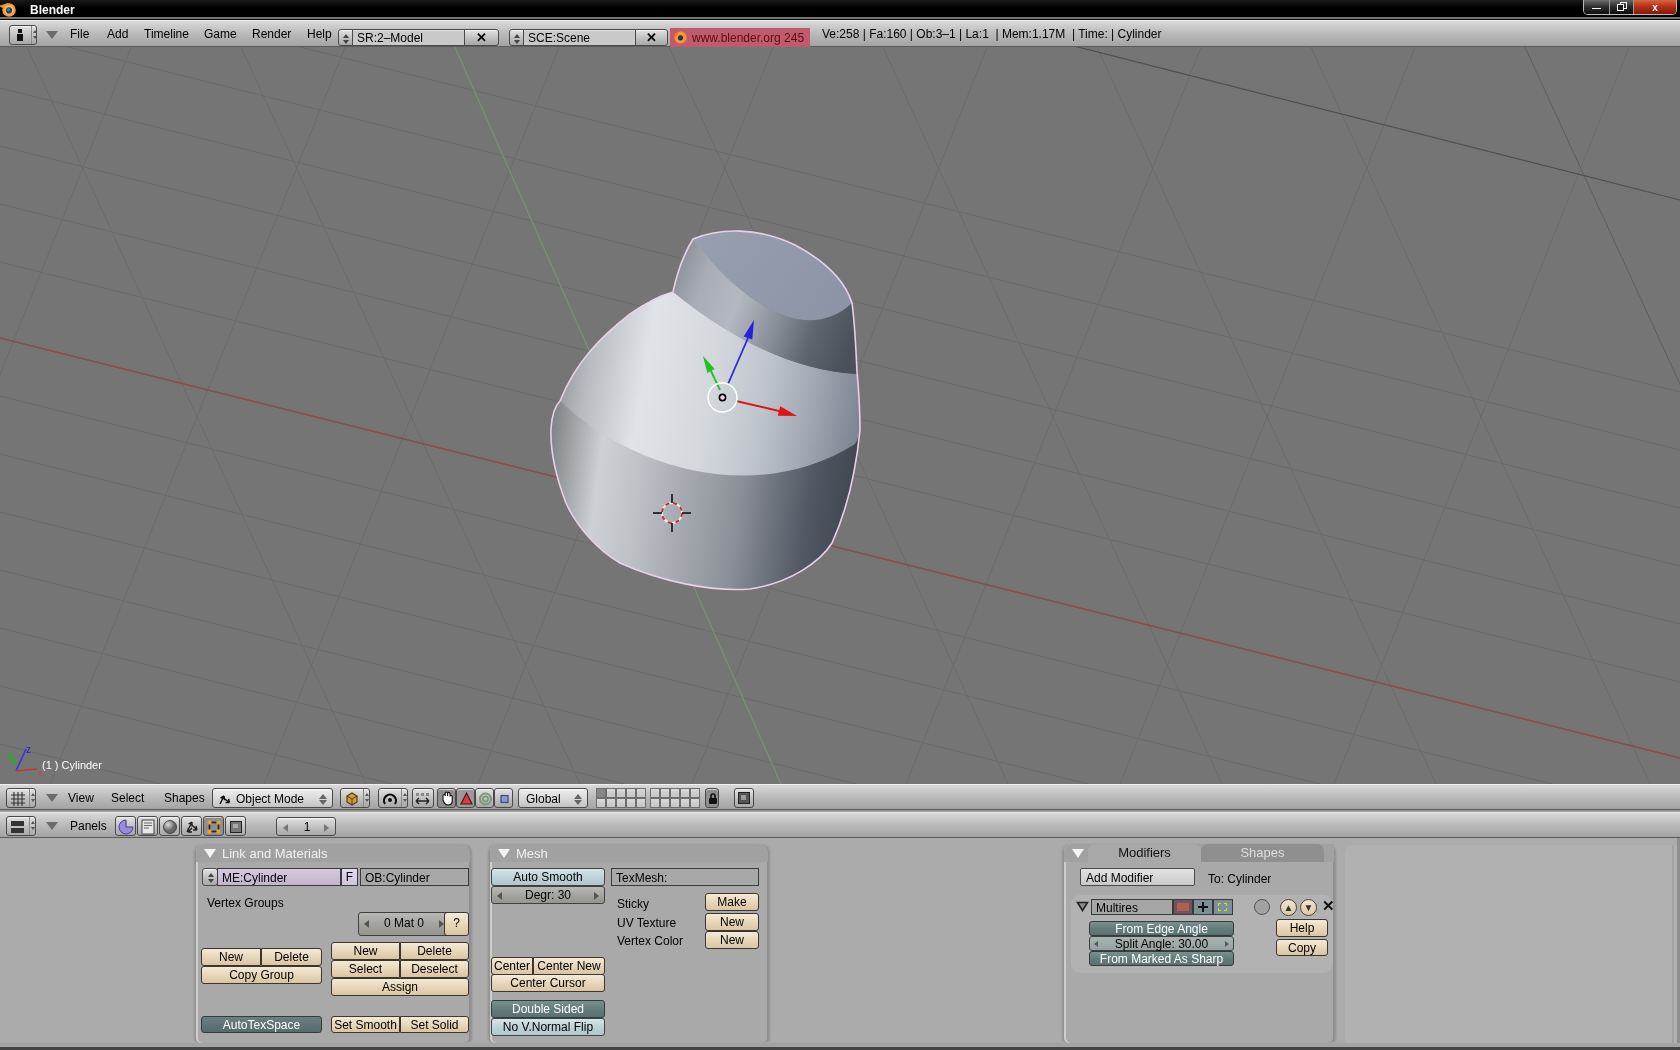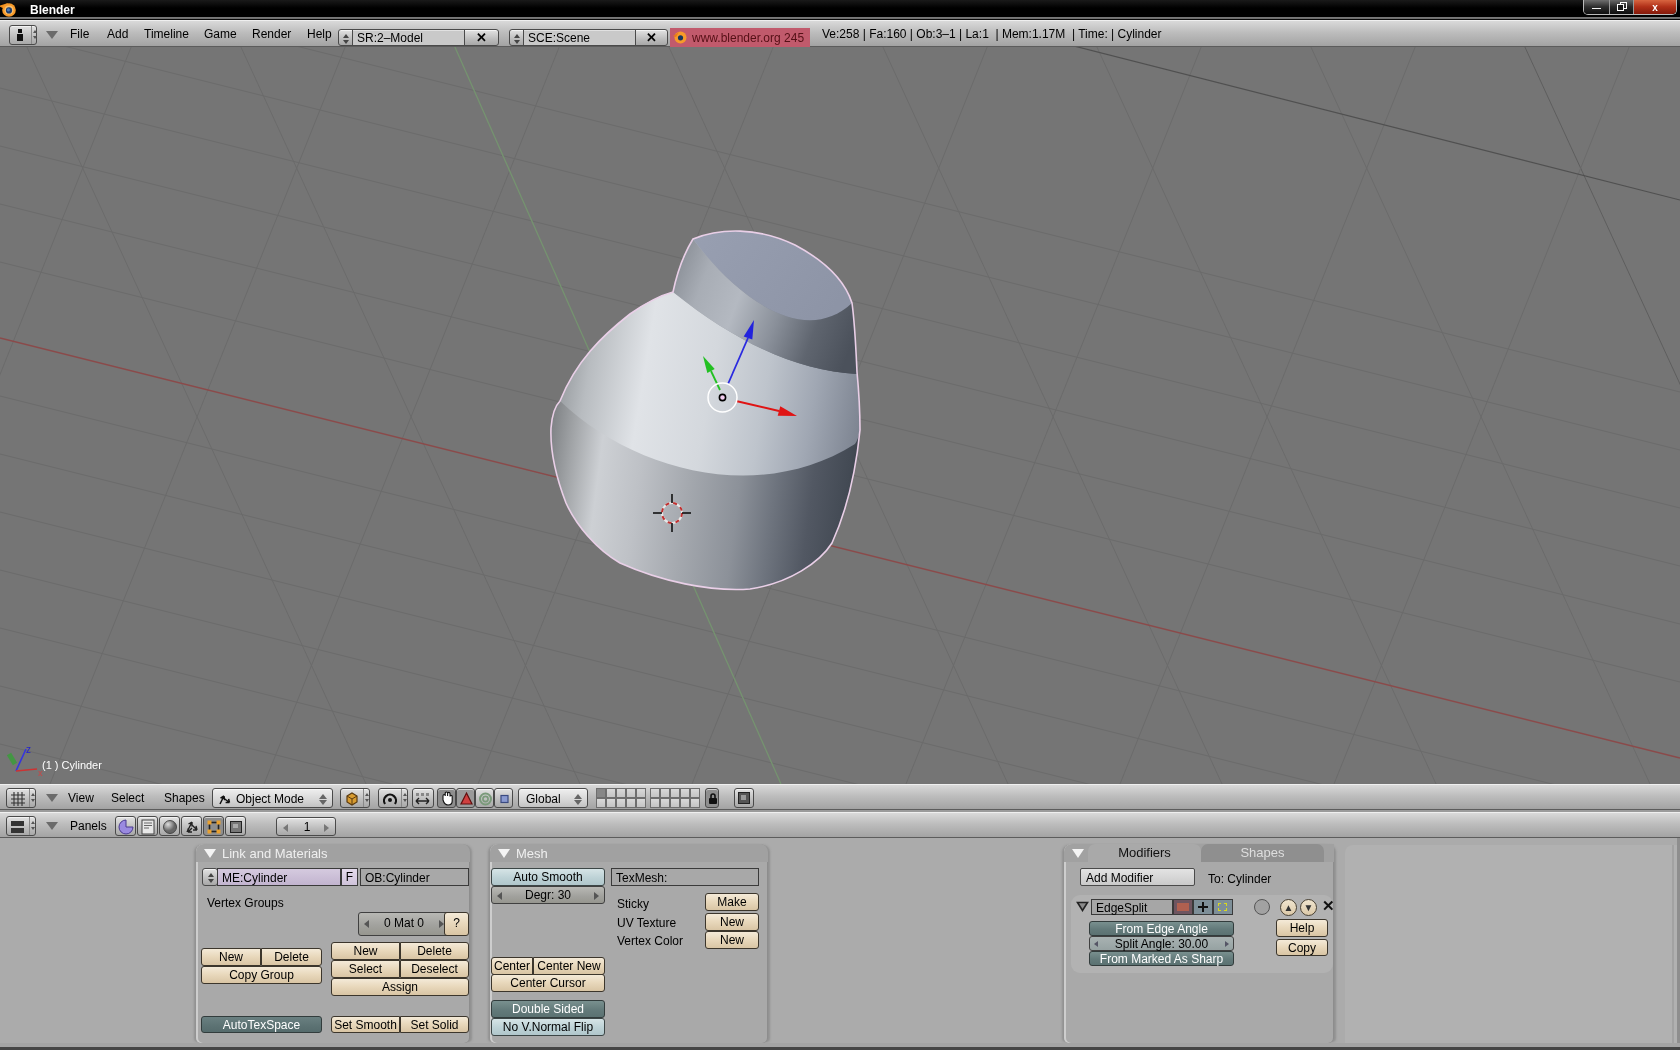--- a/index.html
+++ b/index.html
@@ -517,21 +517,21 @@
       <div class="abs" style="left:16px;top:24px;width:115px;height:18px;border:1px solid #4a4a4a;background:linear-gradient(#e3e3e3,#cacaca);border-radius:2px">
         <div class="txt" style="left:5px;top:2px;font-size:12px">Add Modifier</div>
       </div>
       <div class="lbl" style="left:144px;top:28px">To: Cylinder</div>
 
       <div class="abs" style="left:7px;top:51px;width:262px;height:78px;background:#b2b2b2;border-radius:9px">
         <svg class="abs" style="left:5px;top:6px" width="13" height="11" viewBox="0 0 13 11">
             <path d="M1.5,1.5 L11.5,1.5 L6.5,9.5 Z" fill="#8a8a8a" stroke="#222" stroke-width="1.6"></path>
           </svg>
         <div class="abs" style="left:20px;top:4px;width:82px;height:16px;border:1px solid #3a3a3a;background:#a6a6a6">
-          <div class="txt" style="left:4px;top:1px;font-size:12px">EdgeSplit</div>
+          <div class="txt" style="left:4px;top:1px;font-size:12px">Multires</div>
         </div>
         <div class="abs" style="left:102px;top:4px;width:20px;height:16px;border:1px solid #3a3a3a;background:#6e5560">
           <div class="abs" style="left:3px;top:3px;width:12px;height:8px;background:#b06050"></div>
         </div>
         <div class="abs" style="left:122px;top:4px;width:20px;height:16px;border:1px solid #3a3a3a;background:#7e8f98">
           <div class="abs" style="left:8px;top:2px;width:2px;height:10px;background:#111"></div>
           <div class="abs" style="left:4px;top:6px;width:10px;height:2px;background:#111"></div>
         </div>
         <div class="abs" style="left:142px;top:4px;width:20px;height:16px;border:1px solid #3a3a3a;background:#7e8f98">
           <div class="abs" style="left:4px;top:3px;width:9px;height:8px;border:1.5px dashed #d8d820"></div>

